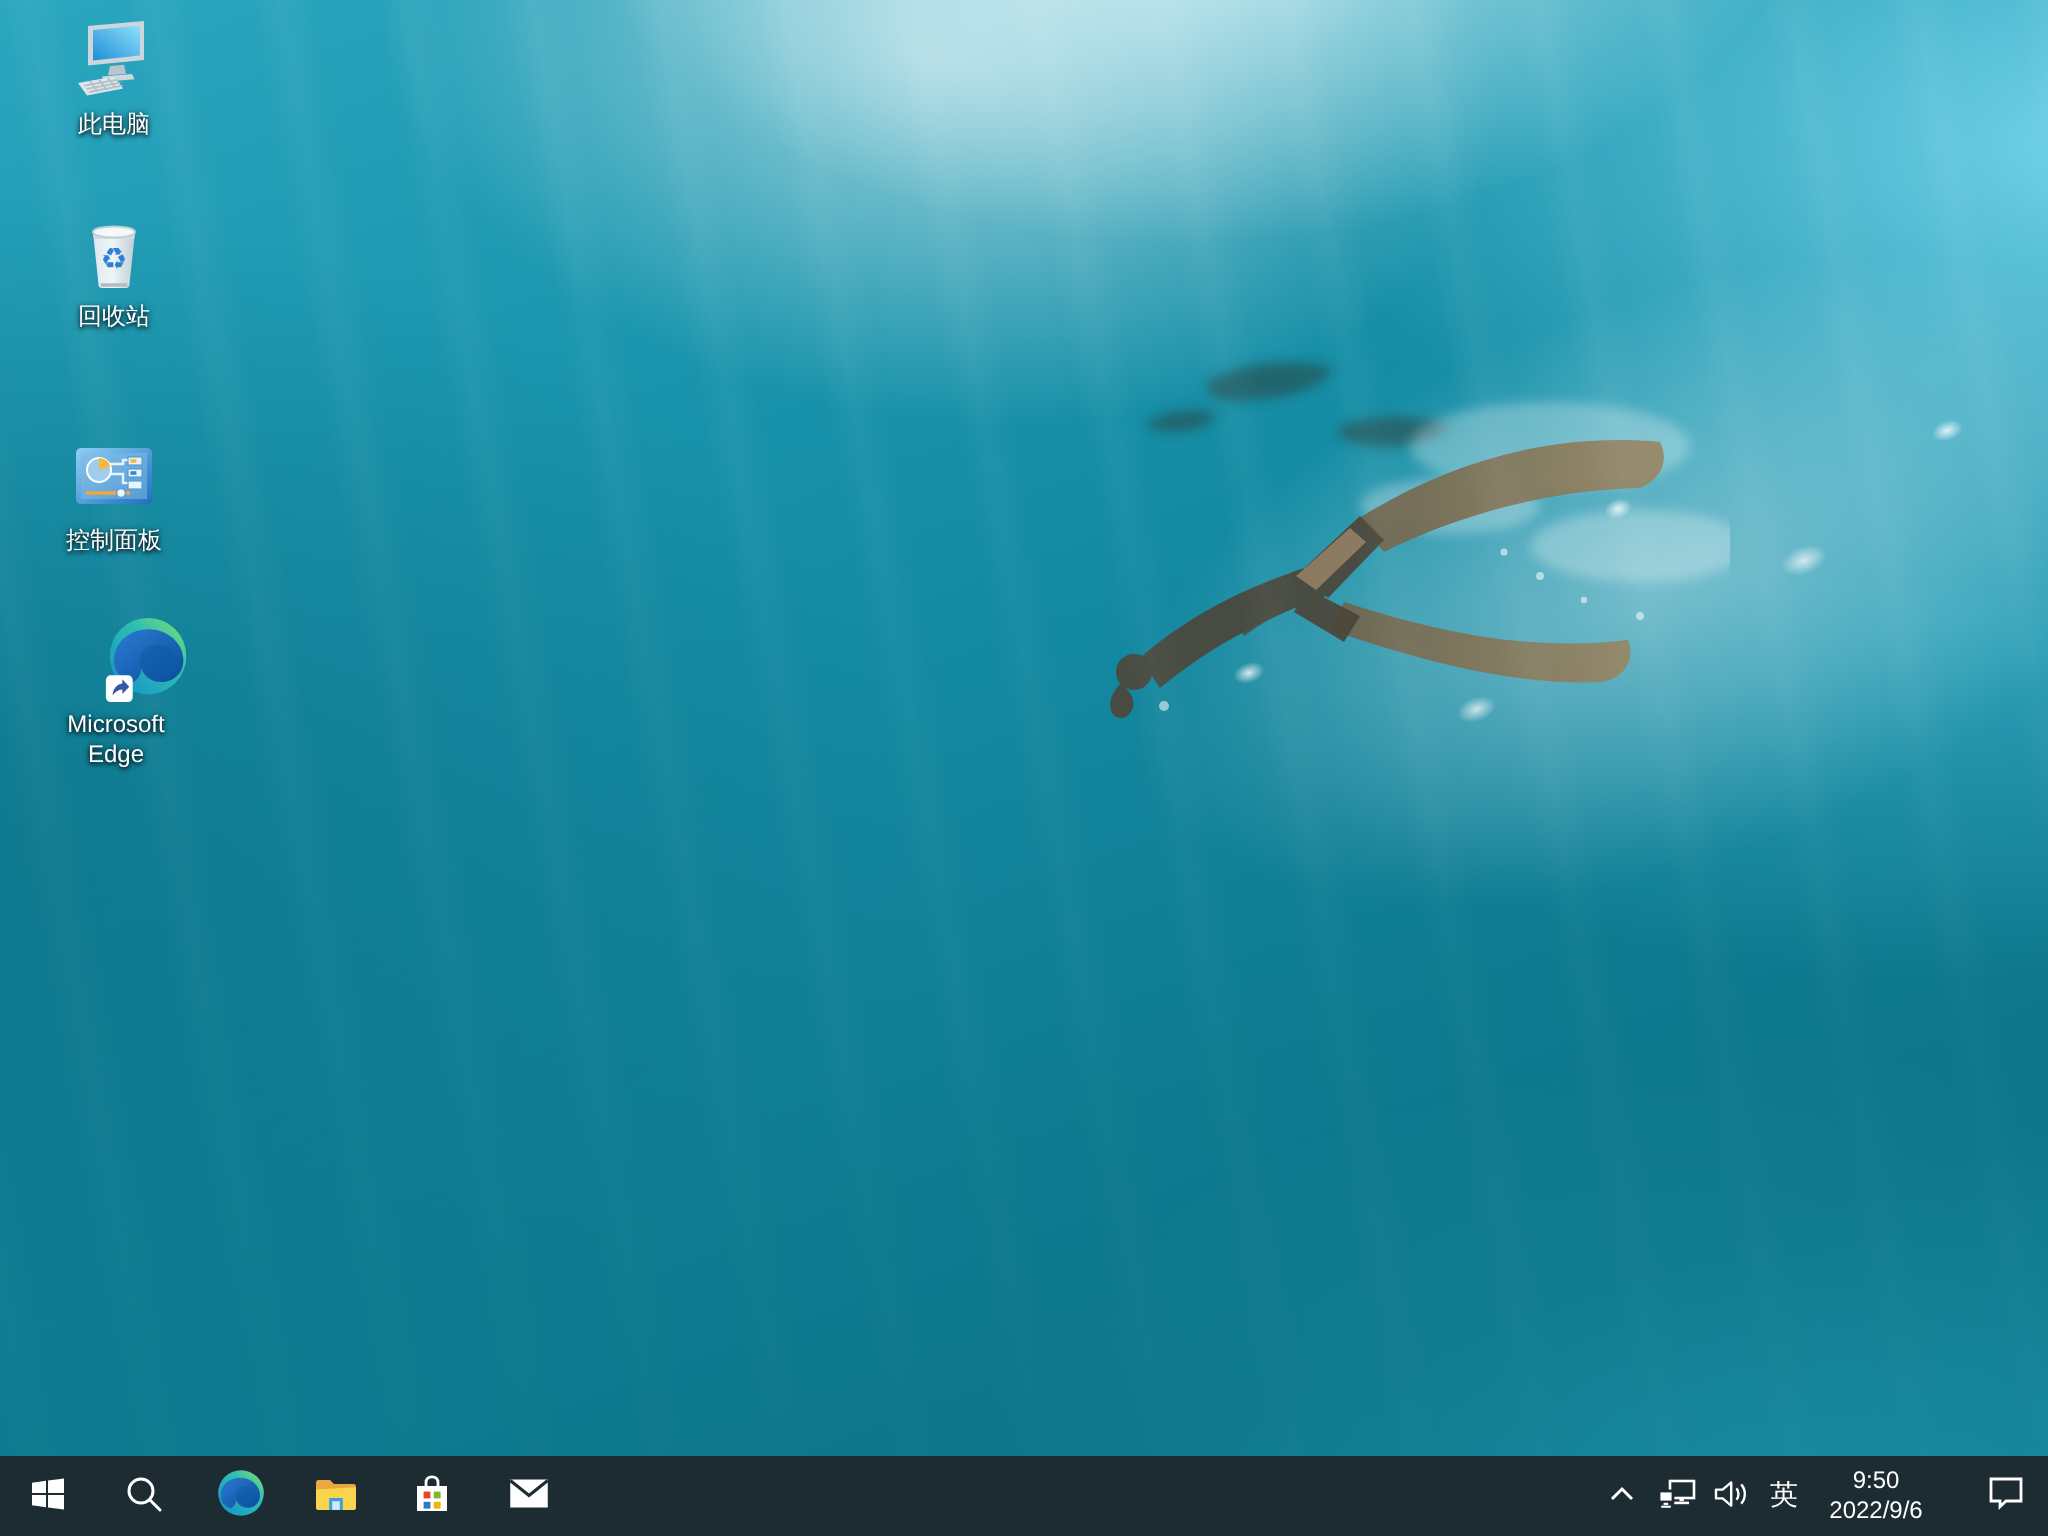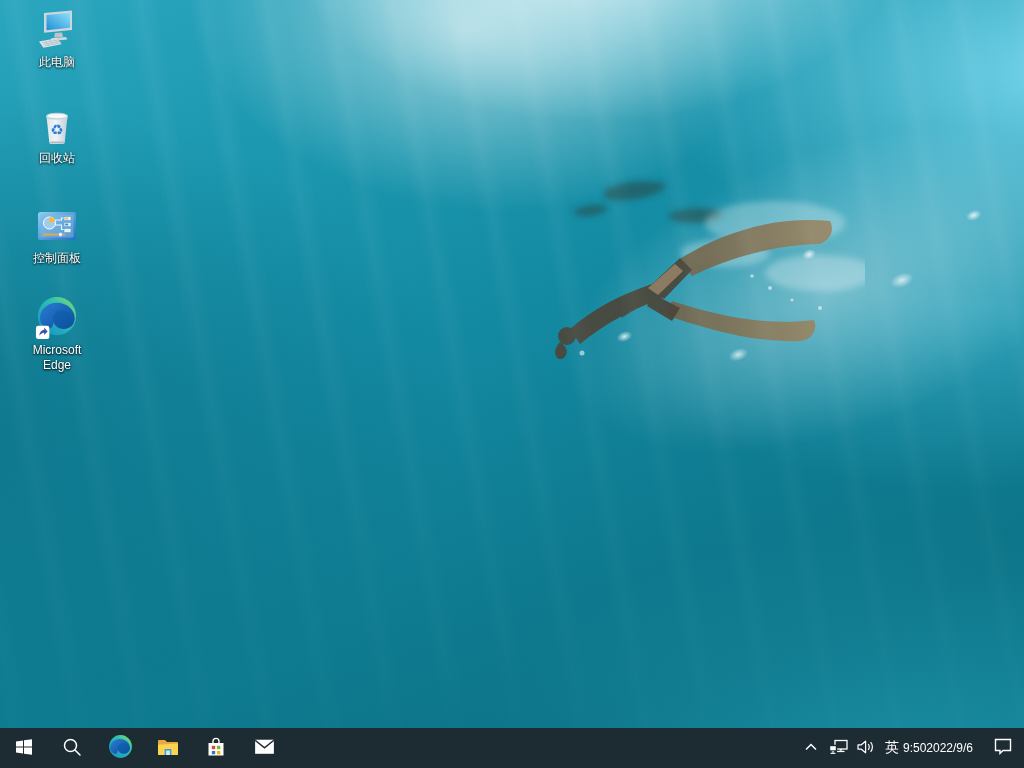--- a/index.html
+++ b/index.html
@@ -53,40 +53,40 @@
   .desktop-icon{
     position:absolute;left:0;width:78px;display:flex;flex-direction:column;
     align-items:center;cursor:default;margin-left:17px;
   }
   .desktop-icon .glyph{width:44px;height:44px;display:flex;align-items:center;justify-content:center;}
   .desktop-icon .label{
     margin-top:3px;font-size:12px;line-height:15px;color:#fff;text-align:center;
     text-shadow:0 1px 2px rgba(0,0,0,.9),0 0 3px rgba(0,0,0,.55);
     max-width:76px;word-break:break-word;
   }
-  .pos-0{top:8px;} .pos-1{top:104px;} .pos-2{top:204px;} .pos-3{top:296px;}
+  .pos-0{top:8px;} .pos-1{top:104px;} .pos-2{top:216px;} .pos-3{top:308px;align-items:flex-end;}
 
   
   .taskbar{
     position:absolute;left:0;bottom:0;width:1024px;height:40px;
     background:#1d2b33;display:flex;align-items:stretch;
   }
   .tb-btn{
     width:48px;height:40px;display:flex;align-items:center;justify-content:center;
     background:transparent;border:none;padding:0;cursor:pointer;
   }
   .tray{margin-left:auto;display:flex;align-items:stretch;}
   .tray-btn{
     display:flex;align-items:center;justify-content:center;height:40px;
     background:transparent;border:none;padding:0;cursor:pointer;color:#fff;
   }
   .w24{width:26px;} .w28{width:28px;}
   .lang{font-size:14px;width:28px;}
   .clock{
-    width:64px;display:flex;align-items:center;justify-content:center;
+    width:64px;display:flex;flex-direction:column;align-items:center;justify-content:center;
     color:#fff;font-size:12px;line-height:15px;
   }
   .action-center{width:42px;margin-left:12px;}
 </style>
 </head>
 <body>
 
 <div class="screen">
 
   <div class="wallpaper">

